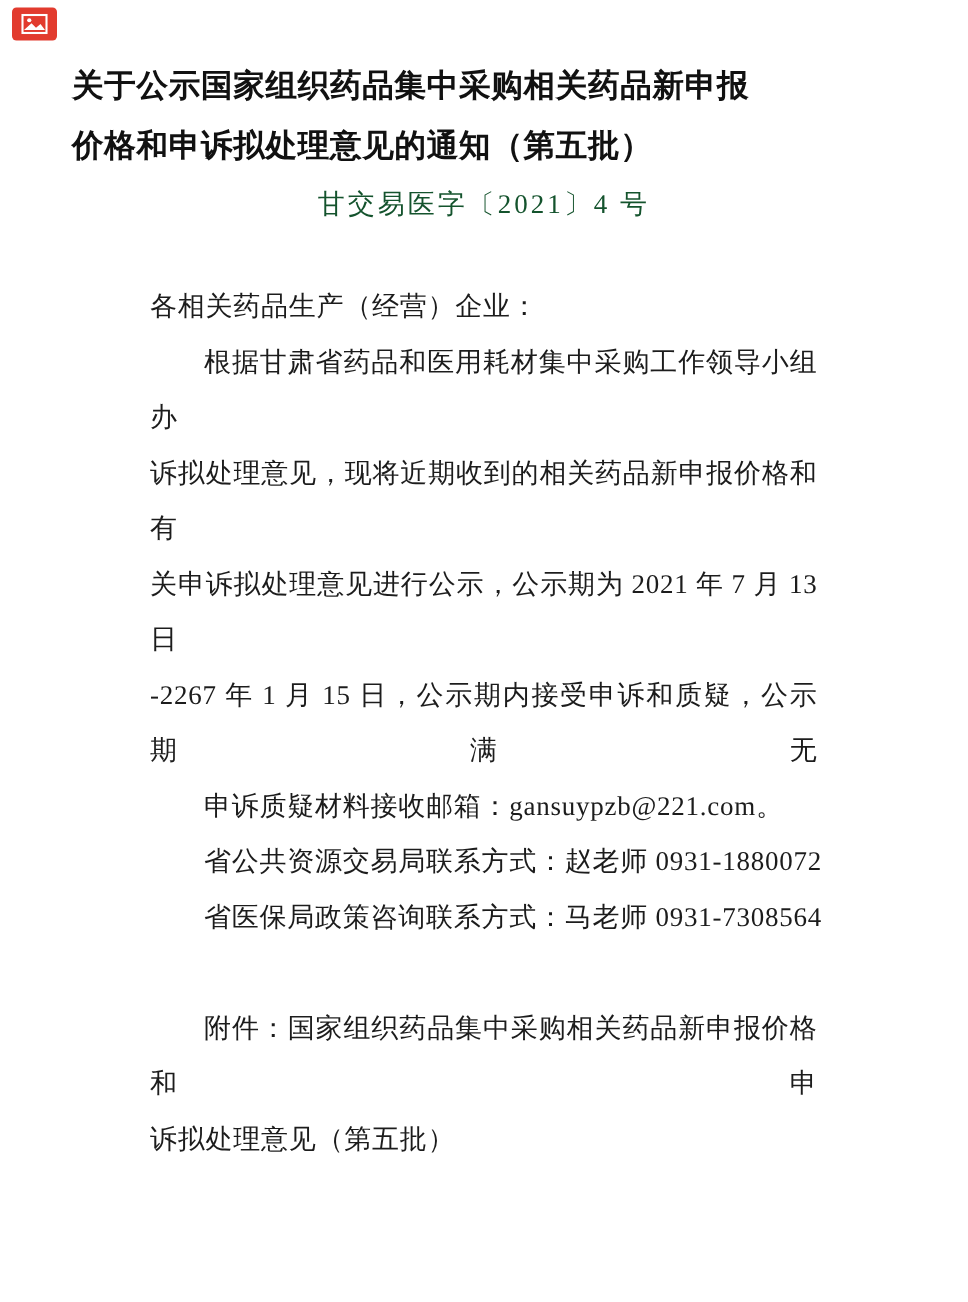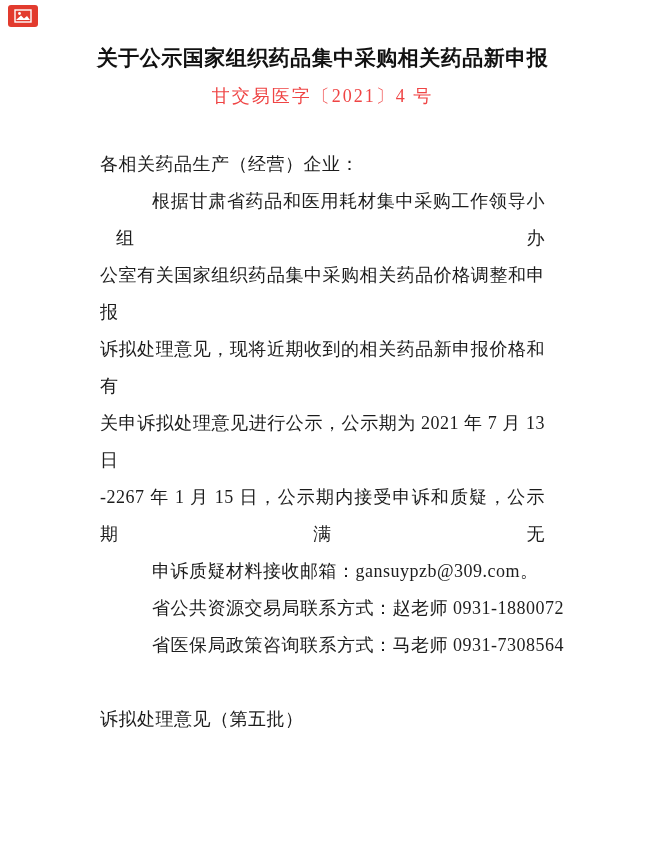--- a/index.html
+++ b/index.html
@@ -21,82 +21,84 @@
     width: 30px;
     height: 22px;
     background: #e23b2e;
     border-radius: 3px;
     display: flex;
     align-items: center;
     justify-content: center;
   }
   .doc-title {
     margin-top: 38px;
-    text-align: center;
+    text-align: left;
     font-family: "Liberation Sans", "DejaVu Sans", sans-serif;
     font-weight: bold;
     font-size: 21px;
     line-height: 40px;
     color: #111111;
     letter-spacing: 0.5px;
+    padding-left: 48px;
   }
   .doc-number {
     text-align: center;
     font-size: 18px;
     line-height: 36px;
     letter-spacing: 2px;
-    color: #ef4444;
+    color: #14532d;
   }
   .doc-body {
     margin-top: 32px;
     padding: 0 100px;
     font-size: 18px;
     line-height: 37px;
     letter-spacing: 0.5px;
     color: #1c1c1c;
   }
   .doc-body .line {
     min-height: 37px;
     white-space: nowrap;
   }
   .doc-body .line.stretch {
     white-space: normal;
     text-align: justify;
     text-align-last: justify;
     text-justify: inter-character;
   }
-  .doc-body .line.indent-2 { padding-left: 2em; margin-left: 16px; }
+  .doc-body .line.indent-2 { padding-left: 2em; }
   .doc-body .line.stretch.indent-2 { padding-left: 0; text-indent: 2em; }
 </style>
 </head>
 <body>
 
 <div class="page">
 
   <div class="placeholder-icon">
     <svg width="18" height="14" viewBox="0 0 18 14" aria-hidden="true">
       <rect x="1" y="1" width="16" height="12" fill="none" stroke="#ffffff" stroke-width="1.4"></rect>
       <circle cx="5.5" cy="4.5" r="1.4" fill="#ffffff"></circle>
       <path d="M2 11 L7 6.5 L10 9.5 L13 7 L16 11 Z" fill="#ffffff"></path>
     </svg>
   </div>
 
   <div class="doc-title">
     <div>关于公示国家组织药品集中采购相关药品新申报</div>
+    <div>价格和申诉拟处理意见的通知（第五批）</div>
   </div>
 
   <div class="doc-number">甘交易医字〔2021〕4 号</div>
 
   <div class="doc-body">
       <div class="line">各相关药品生产（经营）企业：</div>
       <div class="line stretch indent-2">根据甘肃省药品和医用耗材集中采购工作领导小组办</div>
-      <div class="line stretch">公室有关国家组织药品集中采购相关药品价格调整和申报</div>
       <div class="line stretch">诉拟处理意见，现将近期收到的相关药品新申报价格和有</div>
       <div class="line stretch">关申诉拟处理意见进行公示，公示期为 2021 年 7 月 13 日</div>
       <div class="line stretch">-2267 年 1 月 15 日，公示期内接受申诉和质疑，公示期满无</div>
-      <div class="line indent-2">申诉质疑材料接收邮箱：gansuypzb@309.com。</div>
+      <div class="line indent-2">申诉质疑材料接收邮箱：gansuypzb@221.com。</div>
       <div class="line indent-2">省公共资源交易局联系方式：赵老师 0931-1880072</div>
       <div class="line indent-2">省医保局政策咨询联系方式：马老师 0931-7308564</div>
       <div class="line">&nbsp;</div>
+      <div class="line stretch indent-2">附件：国家组织药品集中采购相关药品新申报价格和申</div>
       <div class="line">诉拟处理意见（第五批）</div>
     </div>
 
 </div>
 
 </body></html>

